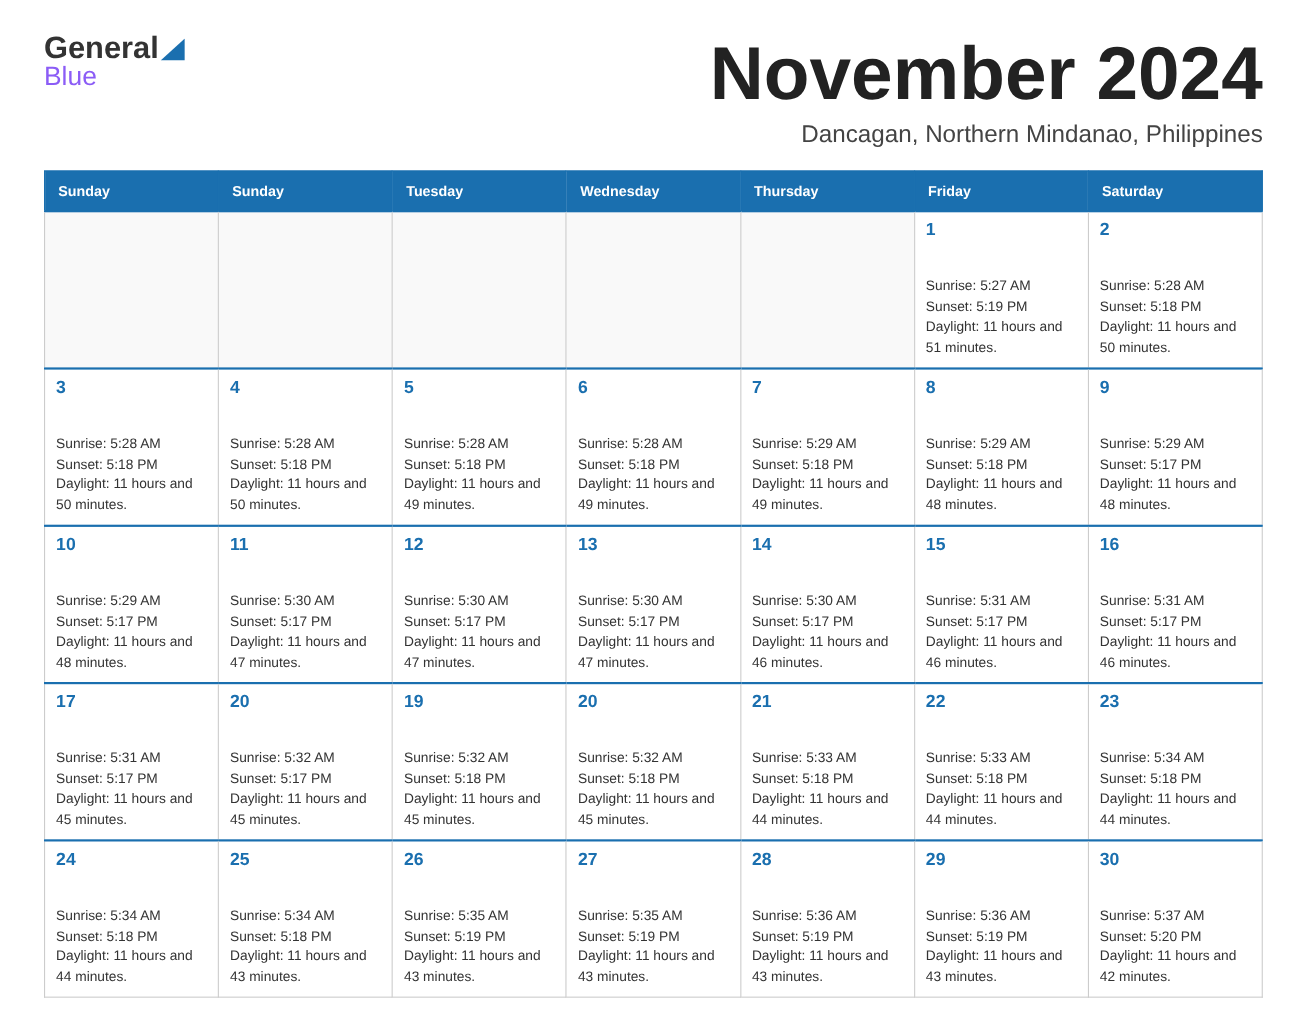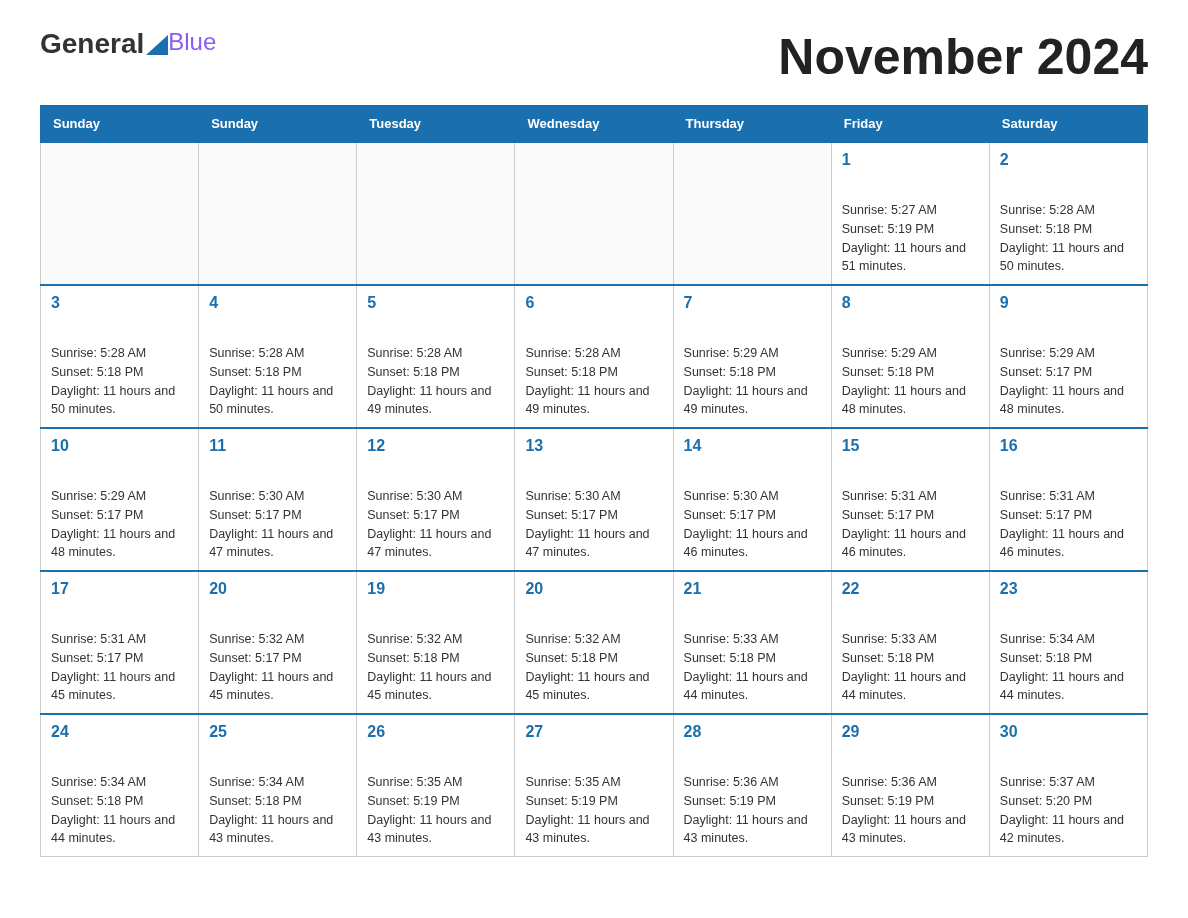--- a/index.html
+++ b/index.html
@@ -11,21 +11,21 @@
       min-height: 918px;
     }
     .header-area {
       display: flex;
       justify-content: space-between;
       align-items: flex-start;
       margin-bottom: 20px;
     }
     .logo {
       display: flex;
-      flex-direction: row;
+      flex-direction: column;
       align-items: flex-start;
     }
     .logo-text-general {
       font-size: 28px;
       font-weight: bold;
       color: #333;
       line-height: 1;
     }
     .logo-text-blue {
       font-size: 24px;
@@ -34,21 +34,21 @@
       line-height: 1;
     }
     .logo-row {
       display: flex;
       align-items: center;
     }
     .title-area {
       text-align: right;
     }
     .month-title {
-      font-size: 50px;
+      font-size: 68px;
       font-weight: bold;
       color: #222;
       line-height: 1.1;
     }
     .location-title {
       font-size: 22px;
       color: #444;
       margin-top: 4px;
     }
     .calendar-table {
@@ -105,20 +105,21 @@
       <svg width="22" height="20" viewBox="0 0 22 20" style="margin-left:2px; margin-top:2px;">
         <polygon points="0,20 22,20 22,0" fill="#1a6faf"></polygon>
       </svg>
     </div>
     <div class="logo-row">
       <span class="logo-text-blue">Blue</span>
     </div>
   </div>
   <div class="title-area">
     <div class="month-title">November 2024</div>
+    <div class="location-title">Dancagan, Northern Mindanao, Philippines</div>
   </div>
 </div>
 
 <table class="calendar-table">
   <thead>
     <tr>
       <th>Sunday</th>
       <th>Sunday</th>
       <th>Tuesday</th>
       <th>Wednesday</th>

